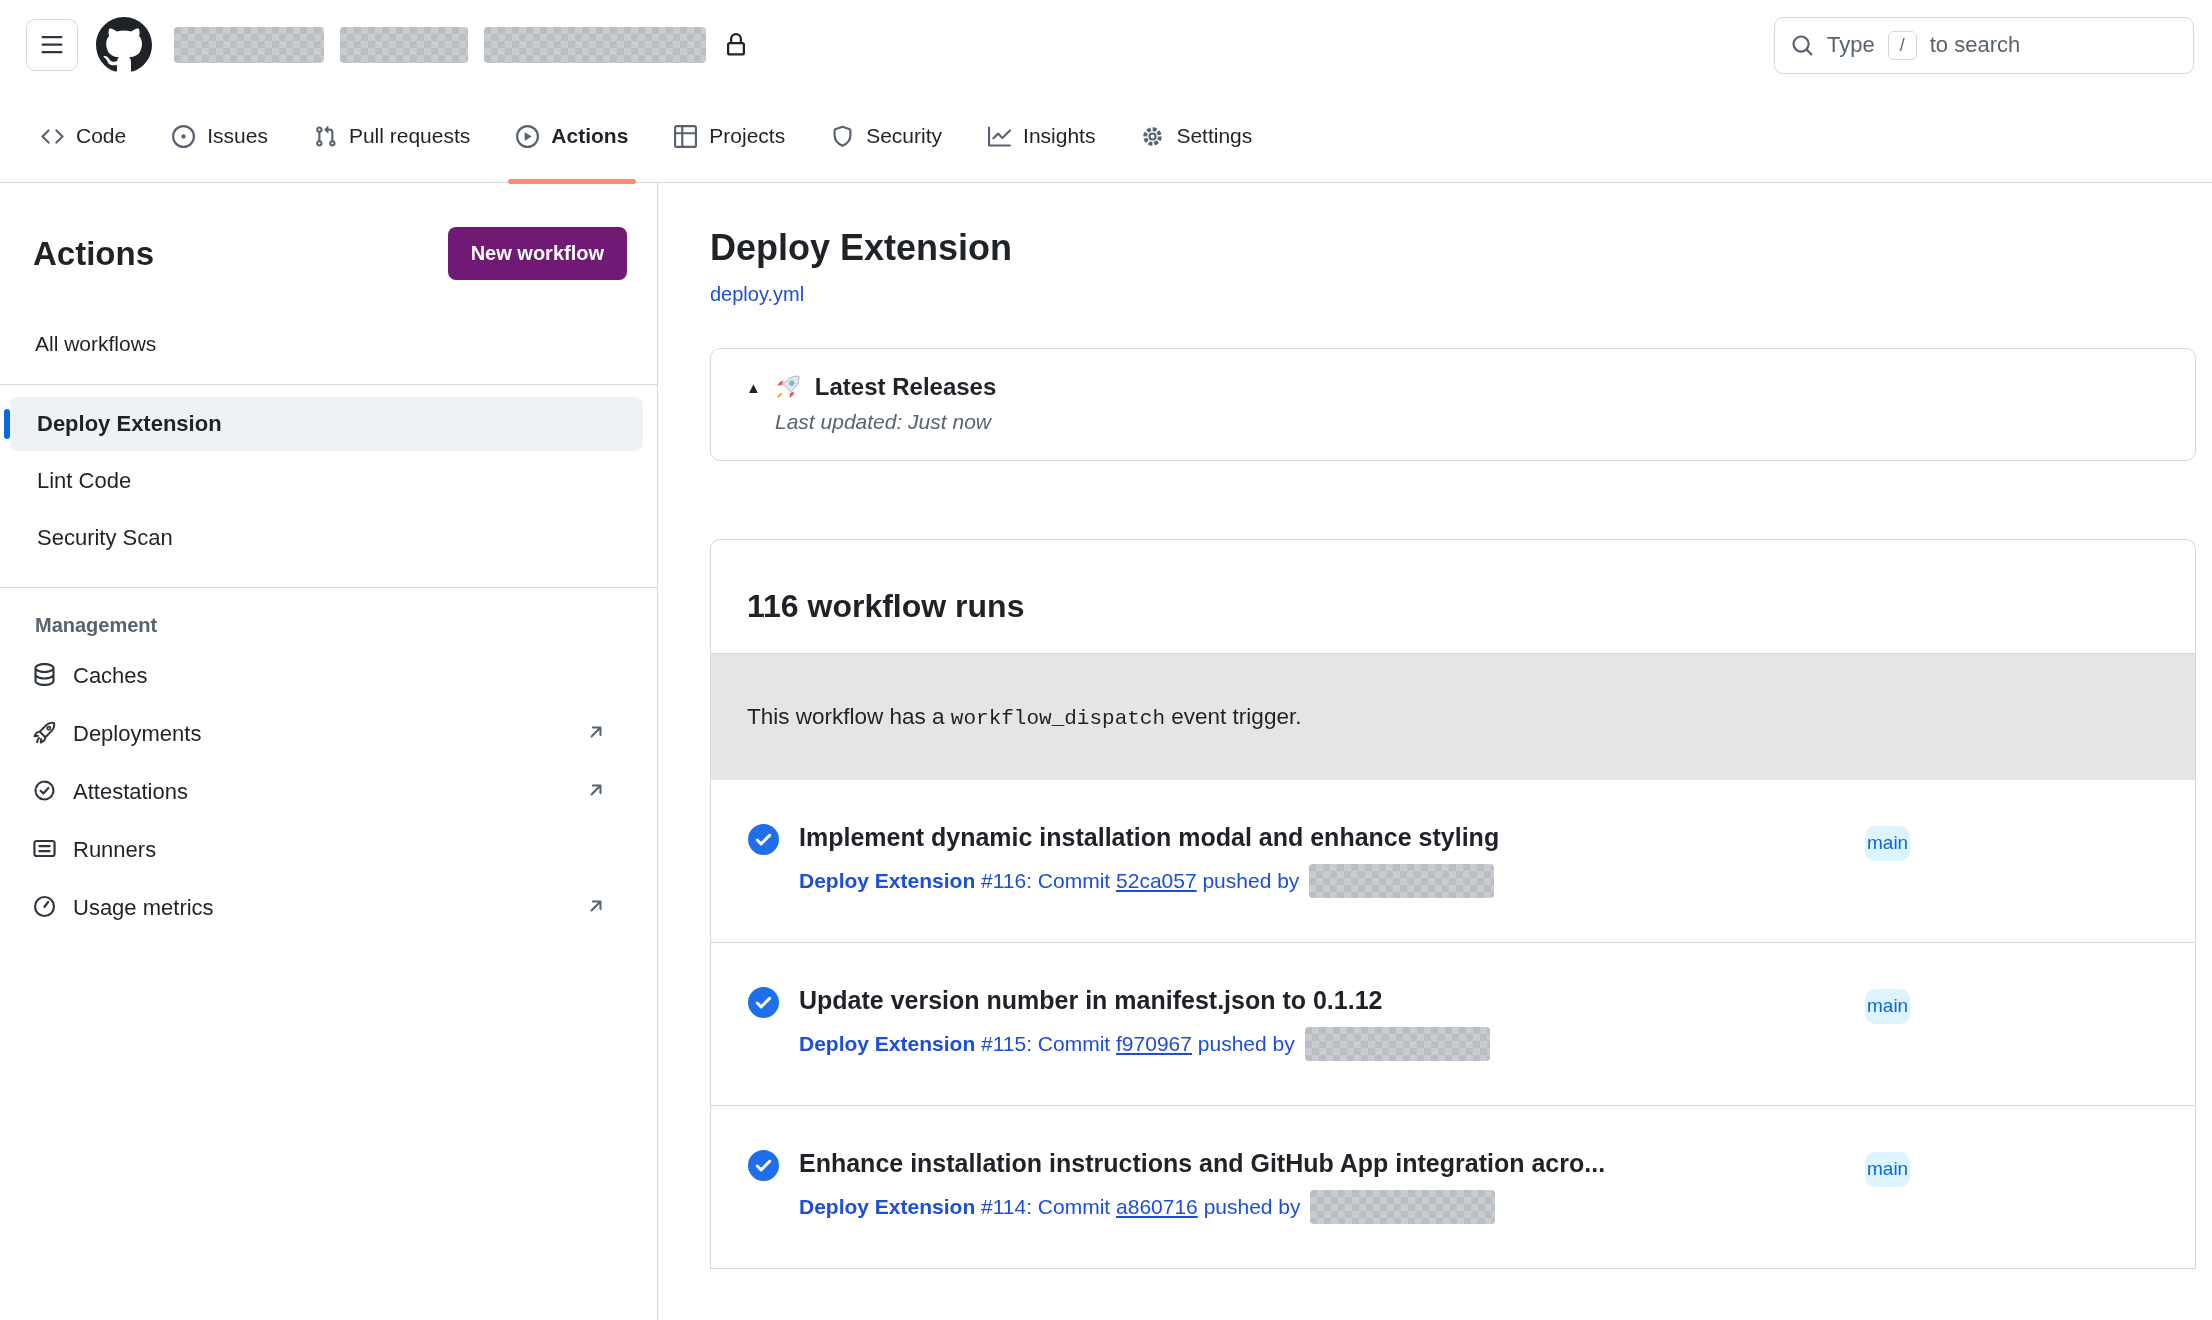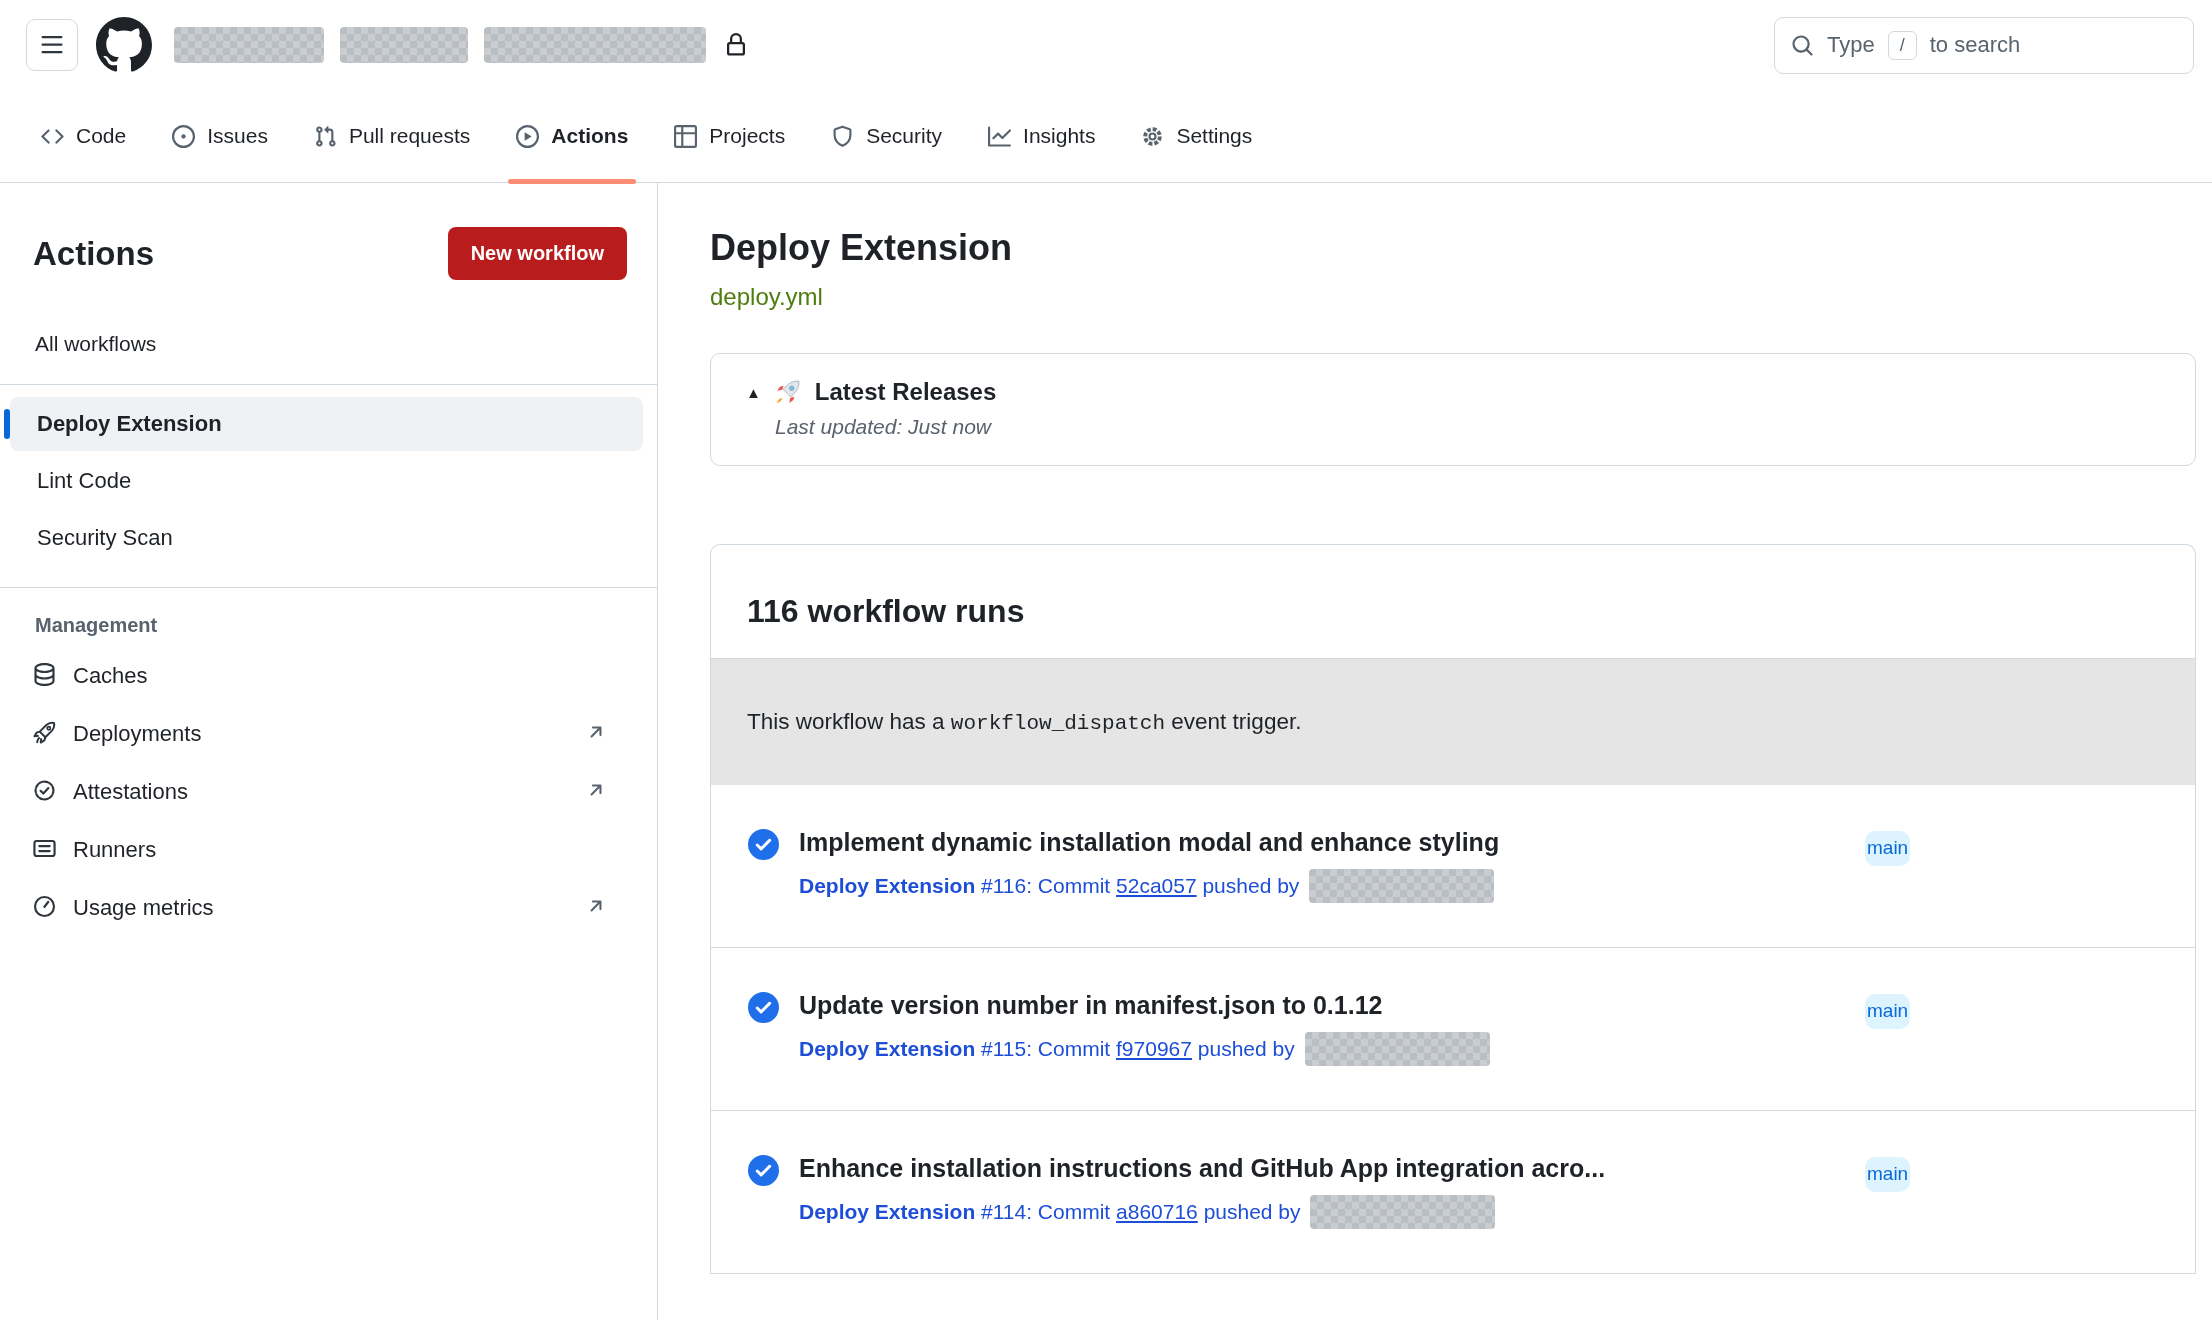--- a/index.html
+++ b/index.html
@@ -50,21 +50,21 @@
   }
 
   
   .layout { display:flex; height: calc(1320px - 183px); overflow:hidden; }
 
   
   .sidebar { width: 658px; flex:none; border-right: 1.5px solid #d1d9e0; padding-top: 44px; overflow:hidden; }
   .sidebar-head { display:flex; align-items:center; justify-content:space-between; padding: 0 30px 0 33px; }
   .sidebar-title { font-size: 33px; font-weight: 700; margin:0; }
   .btn-primary {
-    background:#b91c1c; color:#fff; border:none; border-radius: 8px;
+    background:#701a75; color:#fff; border:none; border-radius: 8px;
     font-size: 20px; font-weight: 600; padding: 15px 23px; cursor:pointer;
     font-family: inherit;
   }
   .all-workflows { display:block; margin: 46px 0 0; padding: 6px 0 6px 35px; font-size: 21px; color:#1f2328; text-decoration:none; cursor:pointer; }
   .side-divider { border:none; border-top:1.5px solid #d1d9e0; margin: 22px 0 12px 0; }
   .wf-list { padding: 0 14px 0 10px; }
   .wf-item {
     position:relative; margin: 3px 0; padding: 14px 14px 14px 27px;
     border-radius: 8px; font-size: 22px; cursor:pointer;
   }
@@ -77,21 +77,21 @@
   .mgmt-item {
     display:flex; align-items:flex-start; gap: 17px; padding: 16px 50px 16px 33px;
     font-size: 22px; color:#1f2328; cursor:pointer;
   }
   .mgmt-item .m-icon { color:#30363d; flex:none; }
   .mgmt-item .ext { margin-left:auto; color:#59636e; }
 
   
   .main { flex:1; padding: 44px 16px 0 52px; overflow:hidden; }
   .page-title { margin:0; font-size: 36px; font-weight: 700; }
-  .file-link { display:inline-block; margin-top: 14px; font-size: 24px; color:#4d7c0f; text-decoration:none; cursor:pointer; }
+  .file-link { display:inline-block; margin-top: 14px; font-size: 20px; color:#1d4ed8; text-decoration:none; cursor:pointer; }
 
   .releases-box { margin-top: 42px; border: 1.5px solid #d1d9e0; border-radius: 10px; padding: 24px 28px 26px 35px; }
   .releases-head { display:flex; align-items:center; gap: 14px; }
   .caret { font-size: 15px; color:#1f2328; cursor:pointer; line-height:1; }
   .releases-title { font-size: 24px; font-weight: 700; }
   .releases-sub { margin-top: 9px; padding-left: 29px; font-size: 21px; font-style: italic; color:#59636e; }
 
   .runs-box { margin-top: 78px; border: 1.5px solid #d1d9e0; border-radius: 10px 10px 0 0; border-bottom:none; overflow:hidden; }
   .runs-header { padding: 48px 36px 28px; font-size: 32px; font-weight: 700; border-bottom: 1.5px solid #d1d9e0; }
   .runs-banner { background:#e5e5e5; padding: 50px 36px; font-size: 22.5px; color:#1f2328; }

